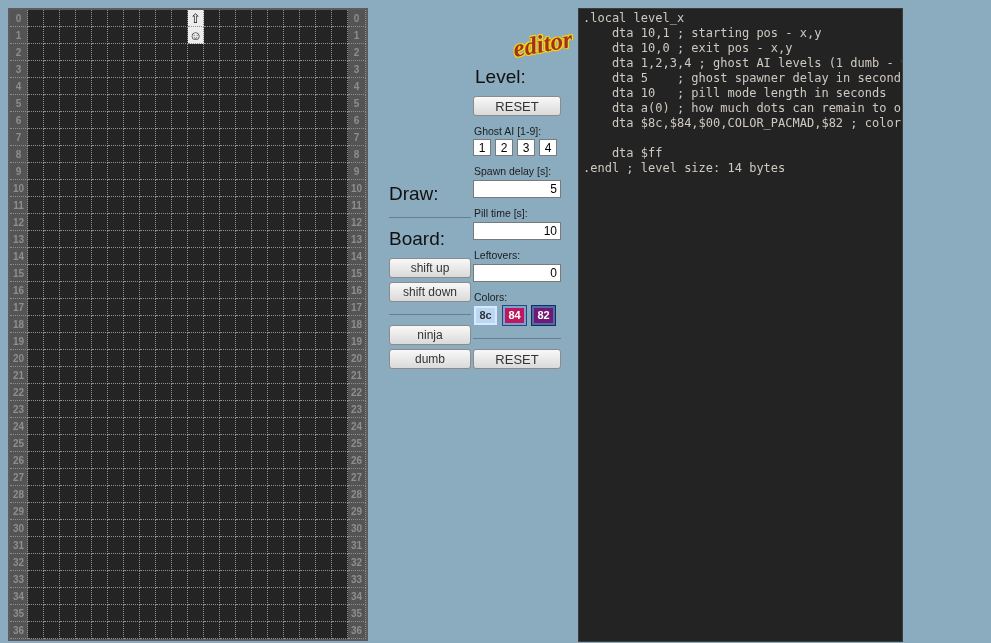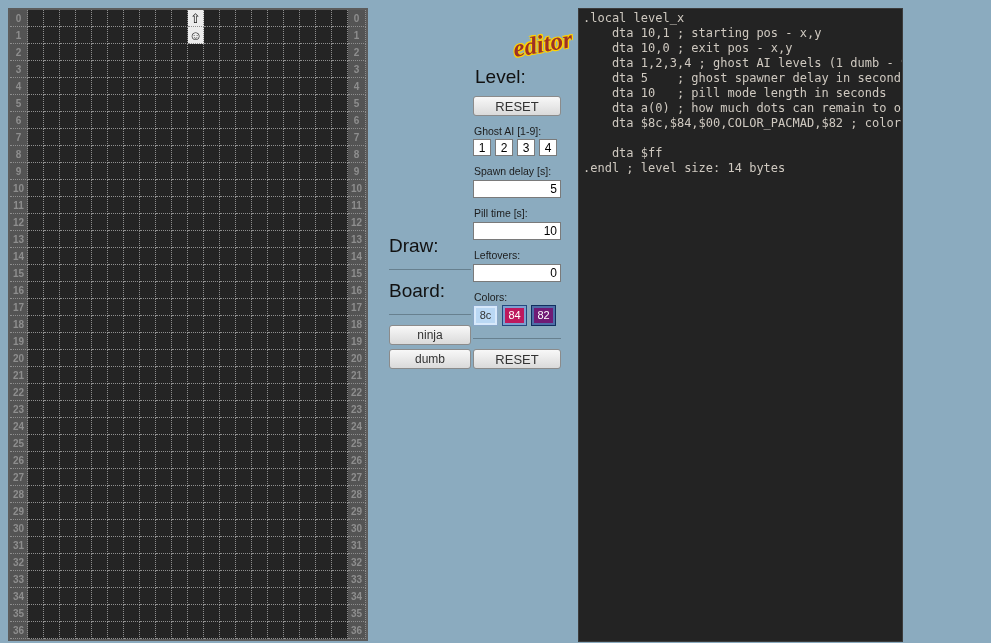--- a/index.html
+++ b/index.html
@@ -99,21 +99,21 @@
   }
   .num-input {
     width: 88px; height: 18px;
     border: 1px solid #7a7a7a; background: #fff;
     font-size: 12px; text-align: right; padding-right: 3px;
     font-family: "Liberation Sans", sans-serif;
   }
   .swatch-row { display: flex; gap: 4px; }
   .swatch {
     width: 25px; height: 21px;
-    font-size: 11px; font-weight: normal;
+    font-size: 11px; font-weight: bold;
     font-family: "Liberation Sans", sans-serif;
     text-align: center; line-height: 17px;
     cursor: pointer;
   }
 
   
   #code-panel {
     position: absolute; left: 578px; top: 8px;
     width: 325px; height: 634px;
     background: #232323; color: #cfc9c0;
@@ -948,20 +948,24 @@
   <div id="logo">
     <span class="subtitle">editor</span>
   </div>
 
   <div id="columns">
     <div class="col-draw">
       <h2 class="heading">Draw:</h2>
 
       <hr class="sep">
       <h2 class="heading">Board:</h2>
+      <div id="shift-actions">
+          <button class="btn">shift up</button>
+          <button class="btn">shift down</button>
+        </div>
 
       <hr class="sep">
       <div id="edit-actions">
           <button class="btn">ninja</button>
           <button class="btn">dumb</button>
         </div>
     </div>
 
     <div class="col-level">
       <h2 class="heading">Level:</h2>

